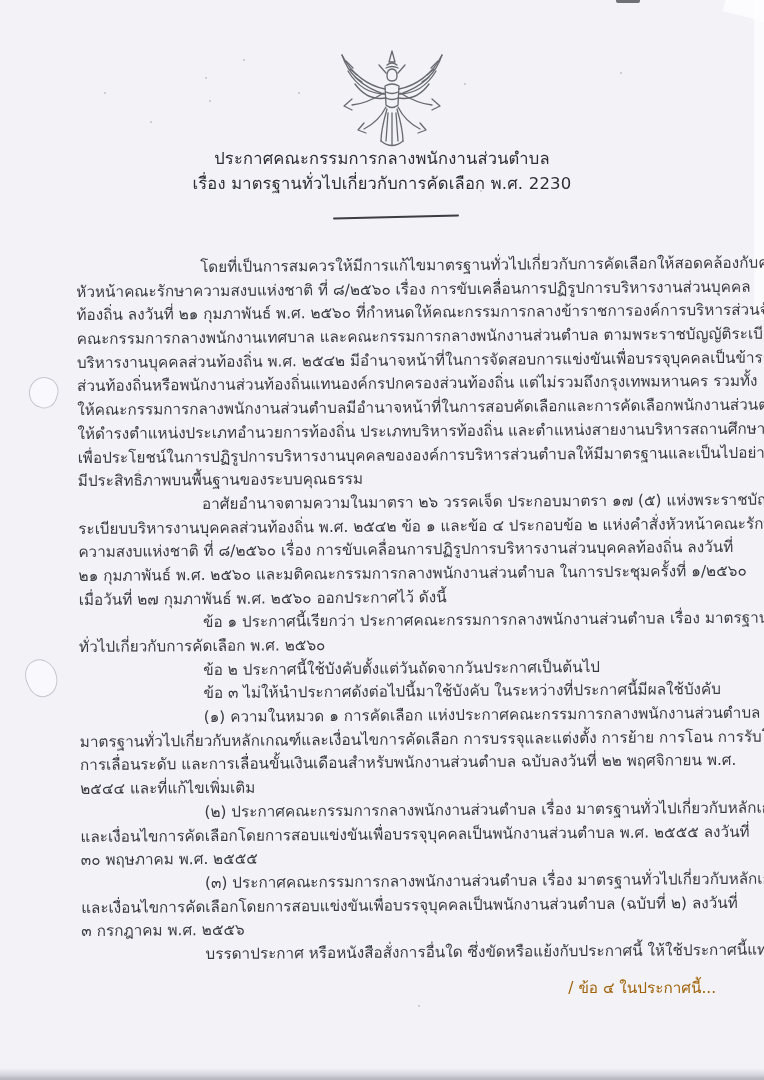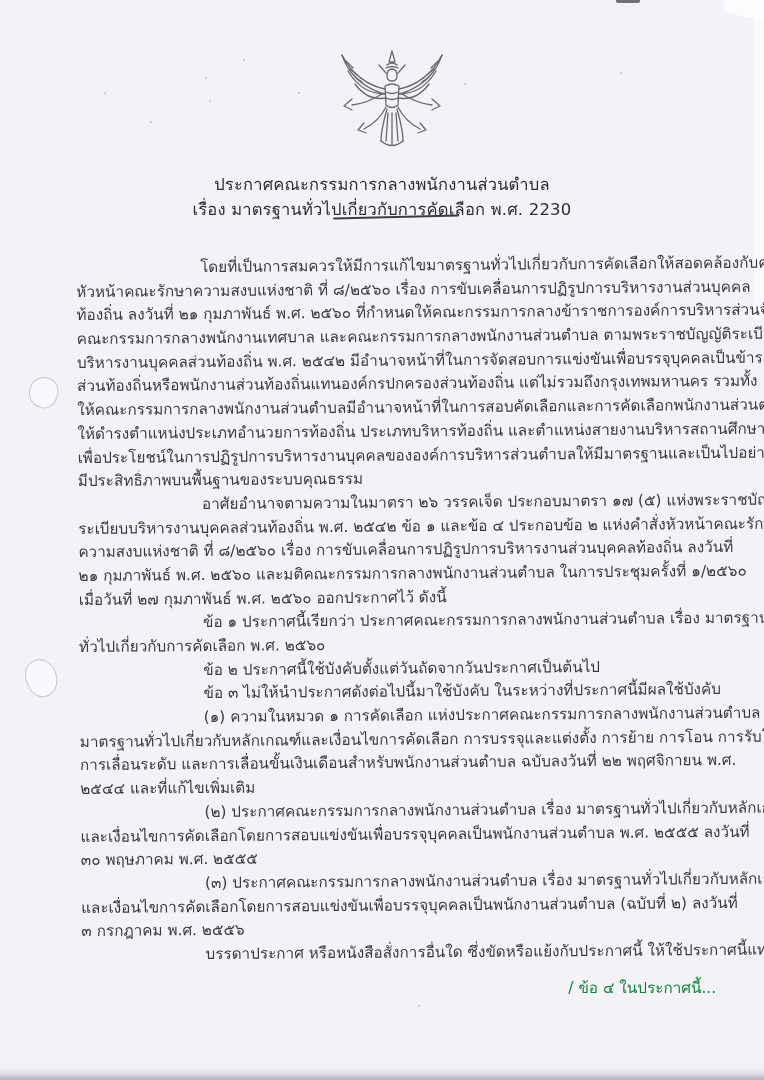--- a/index.html
+++ b/index.html
@@ -24,21 +24,21 @@
     position:absolute; top:0; left:616px; width:24px; height:3px;
     background:#4d4d55; border-radius:0 0 2px 2px; opacity:.8;
   }
   
   .emblem {
     position:absolute; left:336px; top:48px; width:112px; height:114px;
   }
   .emblem svg { width:100%; height:100%; opacity:.85; }
   
   .title-block {
-    position:absolute; top:172px; left:0; width:764px; text-align:center;
+    position:absolute; top:146px; left:0; width:764px; text-align:center;
   }
   .title-line {
     font-size:16.5px; line-height:25px; color:#2d2d35;
     letter-spacing:.2px;
   }
   .divider {
     position:absolute; top:216px; left:333px; width:126px; height:2px;
     background:#3c3c44; transform:rotate(-1.3deg); border-radius:1px;
   }
   
@@ -46,21 +46,21 @@
     position:absolute; top:252px; left:76px; width:640px;
     transform:rotate(-0.45deg); transform-origin:top right;
   }
   .line {
     height:23.7px; font-size:15.3px; line-height:23.7px;
     white-space:nowrap; color:#3a3a42;
   }
   .line.indent { padding-left:124px; }
   .footer-note {
     position:absolute; top:975px; right:48px;
-    font-size:15.3px; color:#15803d;
+    font-size:15.3px; color:#a16207;
   }
   
   .hole { position:absolute; background:rgba(249,249,253,.95); }
   .hole-1 {
     left:29px; top:377px; width:27px; height:29px;
     border:1.6px solid rgba(115,115,130,.38);
     border-radius:52% 48% 46% 54%; transform:rotate(18deg);
   }
   .hole-2 {
     left:26px; top:659px; width:29px; height:36px;

